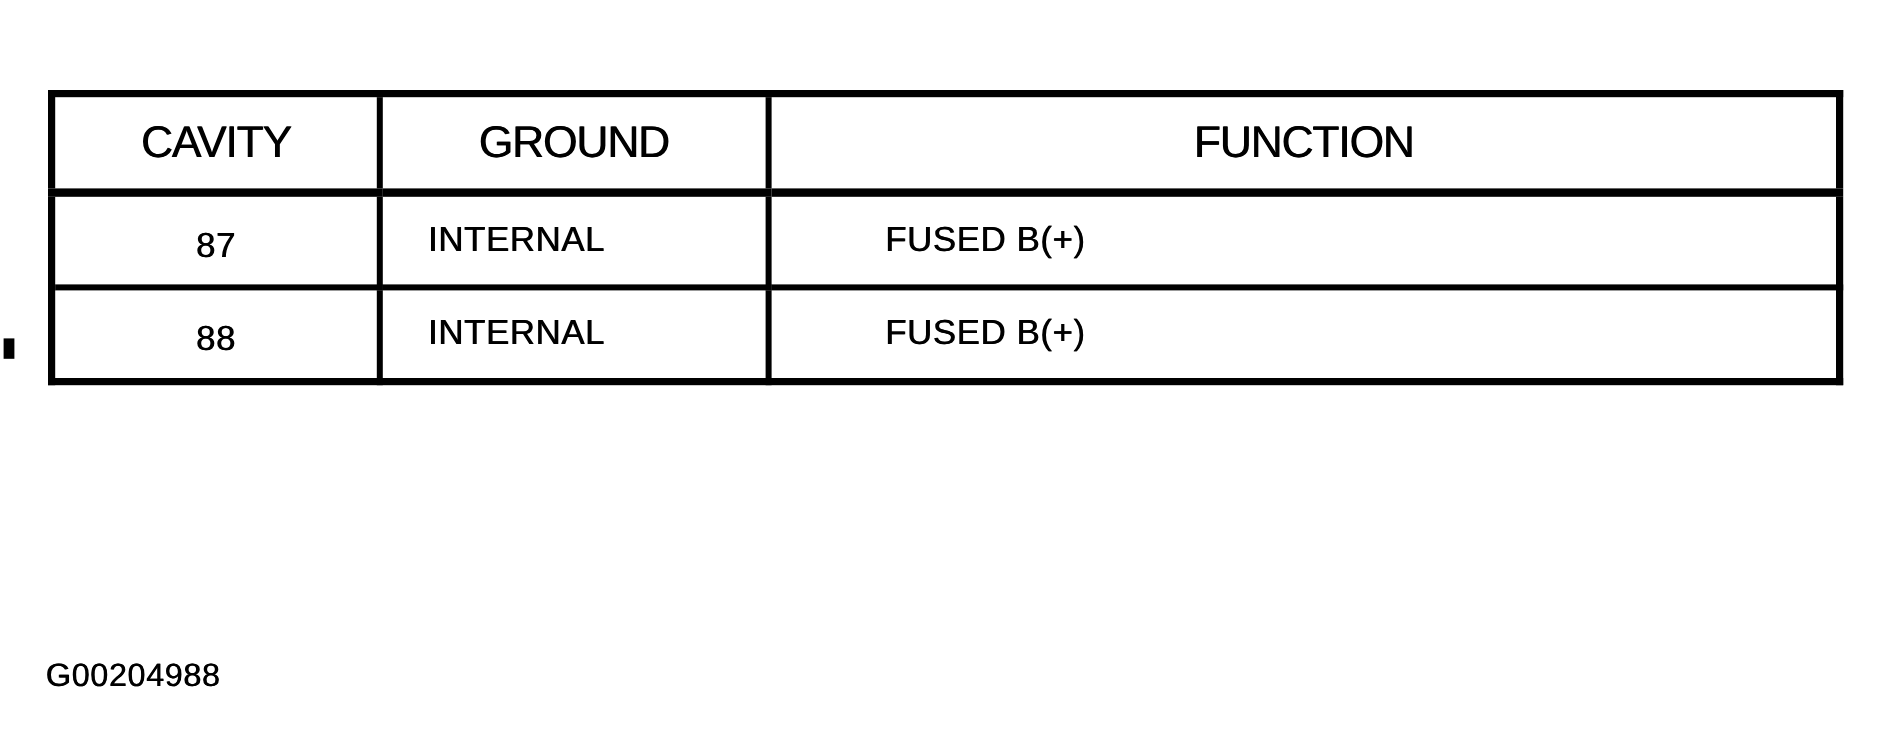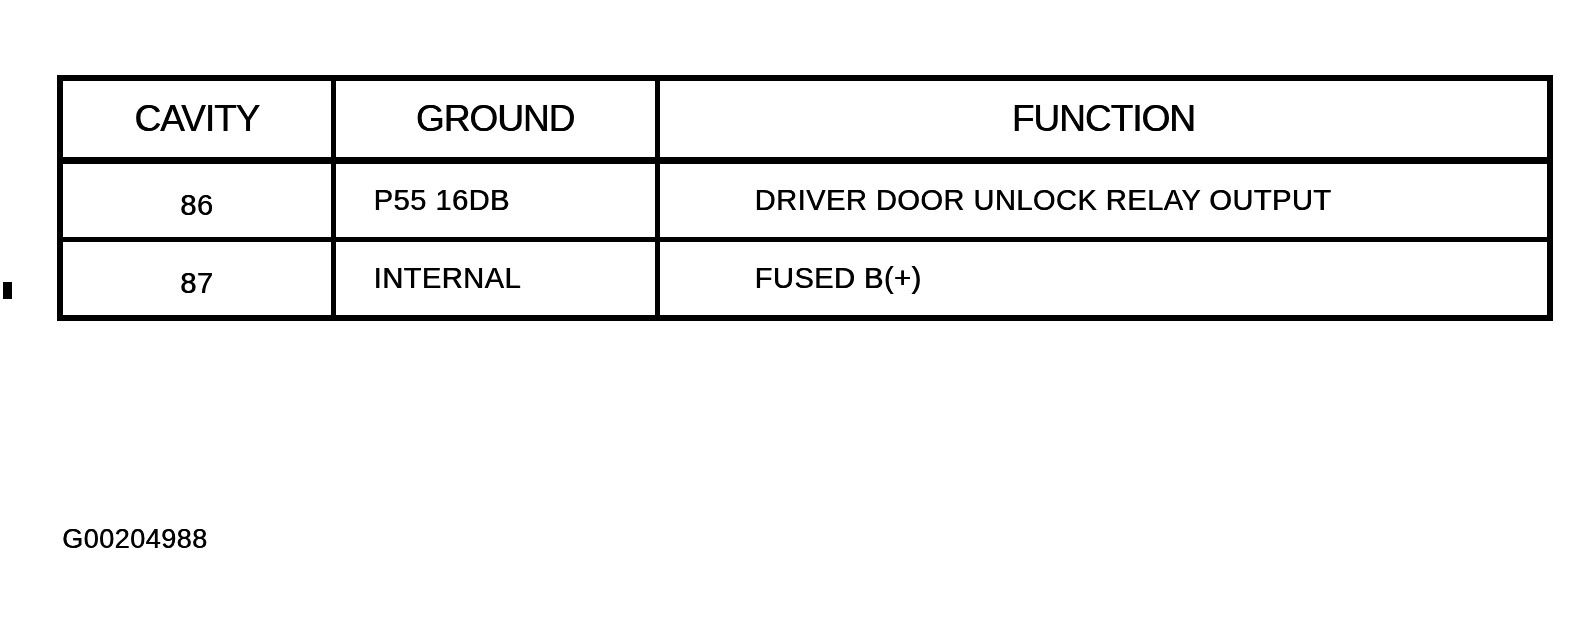--- a/index.html
+++ b/index.html
@@ -17,21 +17,20 @@
     overflow: hidden;
   }
   table.spec-table {
     position: absolute;
     left: 40px;
     top: 75px;
     width: 1490px;
     border-collapse: collapse;
     table-layout: fixed;
     border: 6px solid #000;
-    margin-left: 17px;
   }
   .spec-table th,
   .spec-table td {
     border: 5px solid #000;
     vertical-align: middle;
     overflow: hidden;
     white-space: nowrap;
     
     text-shadow: 0.6px 0 0 #000;
   }
@@ -57,25 +56,24 @@
     text-align: left;
     padding-left: 38px;
   }
   .spec-table td.col2 {
     text-align: left;
     padding-left: 95px;
   }
   .figure-label {
     position: absolute;
     left: 38px;
-    top: 524px;
+    top: 548px;
     font-size: 27px;
     letter-spacing: 0.5px;
     text-shadow: 0.5px 0 0 #000;
-    margin-left: 24px;
   }
   
   .scan-artifact {
     position: absolute;
     left: 3px;
     top: 282px;
     width: 9px;
     height: 17px;
     background: #000;
   }
@@ -93,26 +91,26 @@
     </colgroup>
     <thead>
       <tr>
         <th>CAVITY</th>
         <th>GROUND</th>
         <th>FUNCTION</th>
       </tr>
     </thead>
     <tbody>
         <tr>
-          <td class="col0">86</td>
-          <td class="col1">P55 16DB</td>
-          <td class="col2">DRIVER DOOR UNLOCK RELAY OUTPUT</td>
+          <td class="col0">87</td>
+          <td class="col1">INTERNAL</td>
+          <td class="col2">FUSED B(+)</td>
         </tr>
         <tr>
-          <td class="col0">87</td>
+          <td class="col0">88</td>
           <td class="col1">INTERNAL</td>
           <td class="col2">FUSED B(+)</td>
         </tr>
       </tbody>
   </table>
 
   <div class="figure-label">G00204988</div>
 
   <div class="scan-artifact"></div>
 

